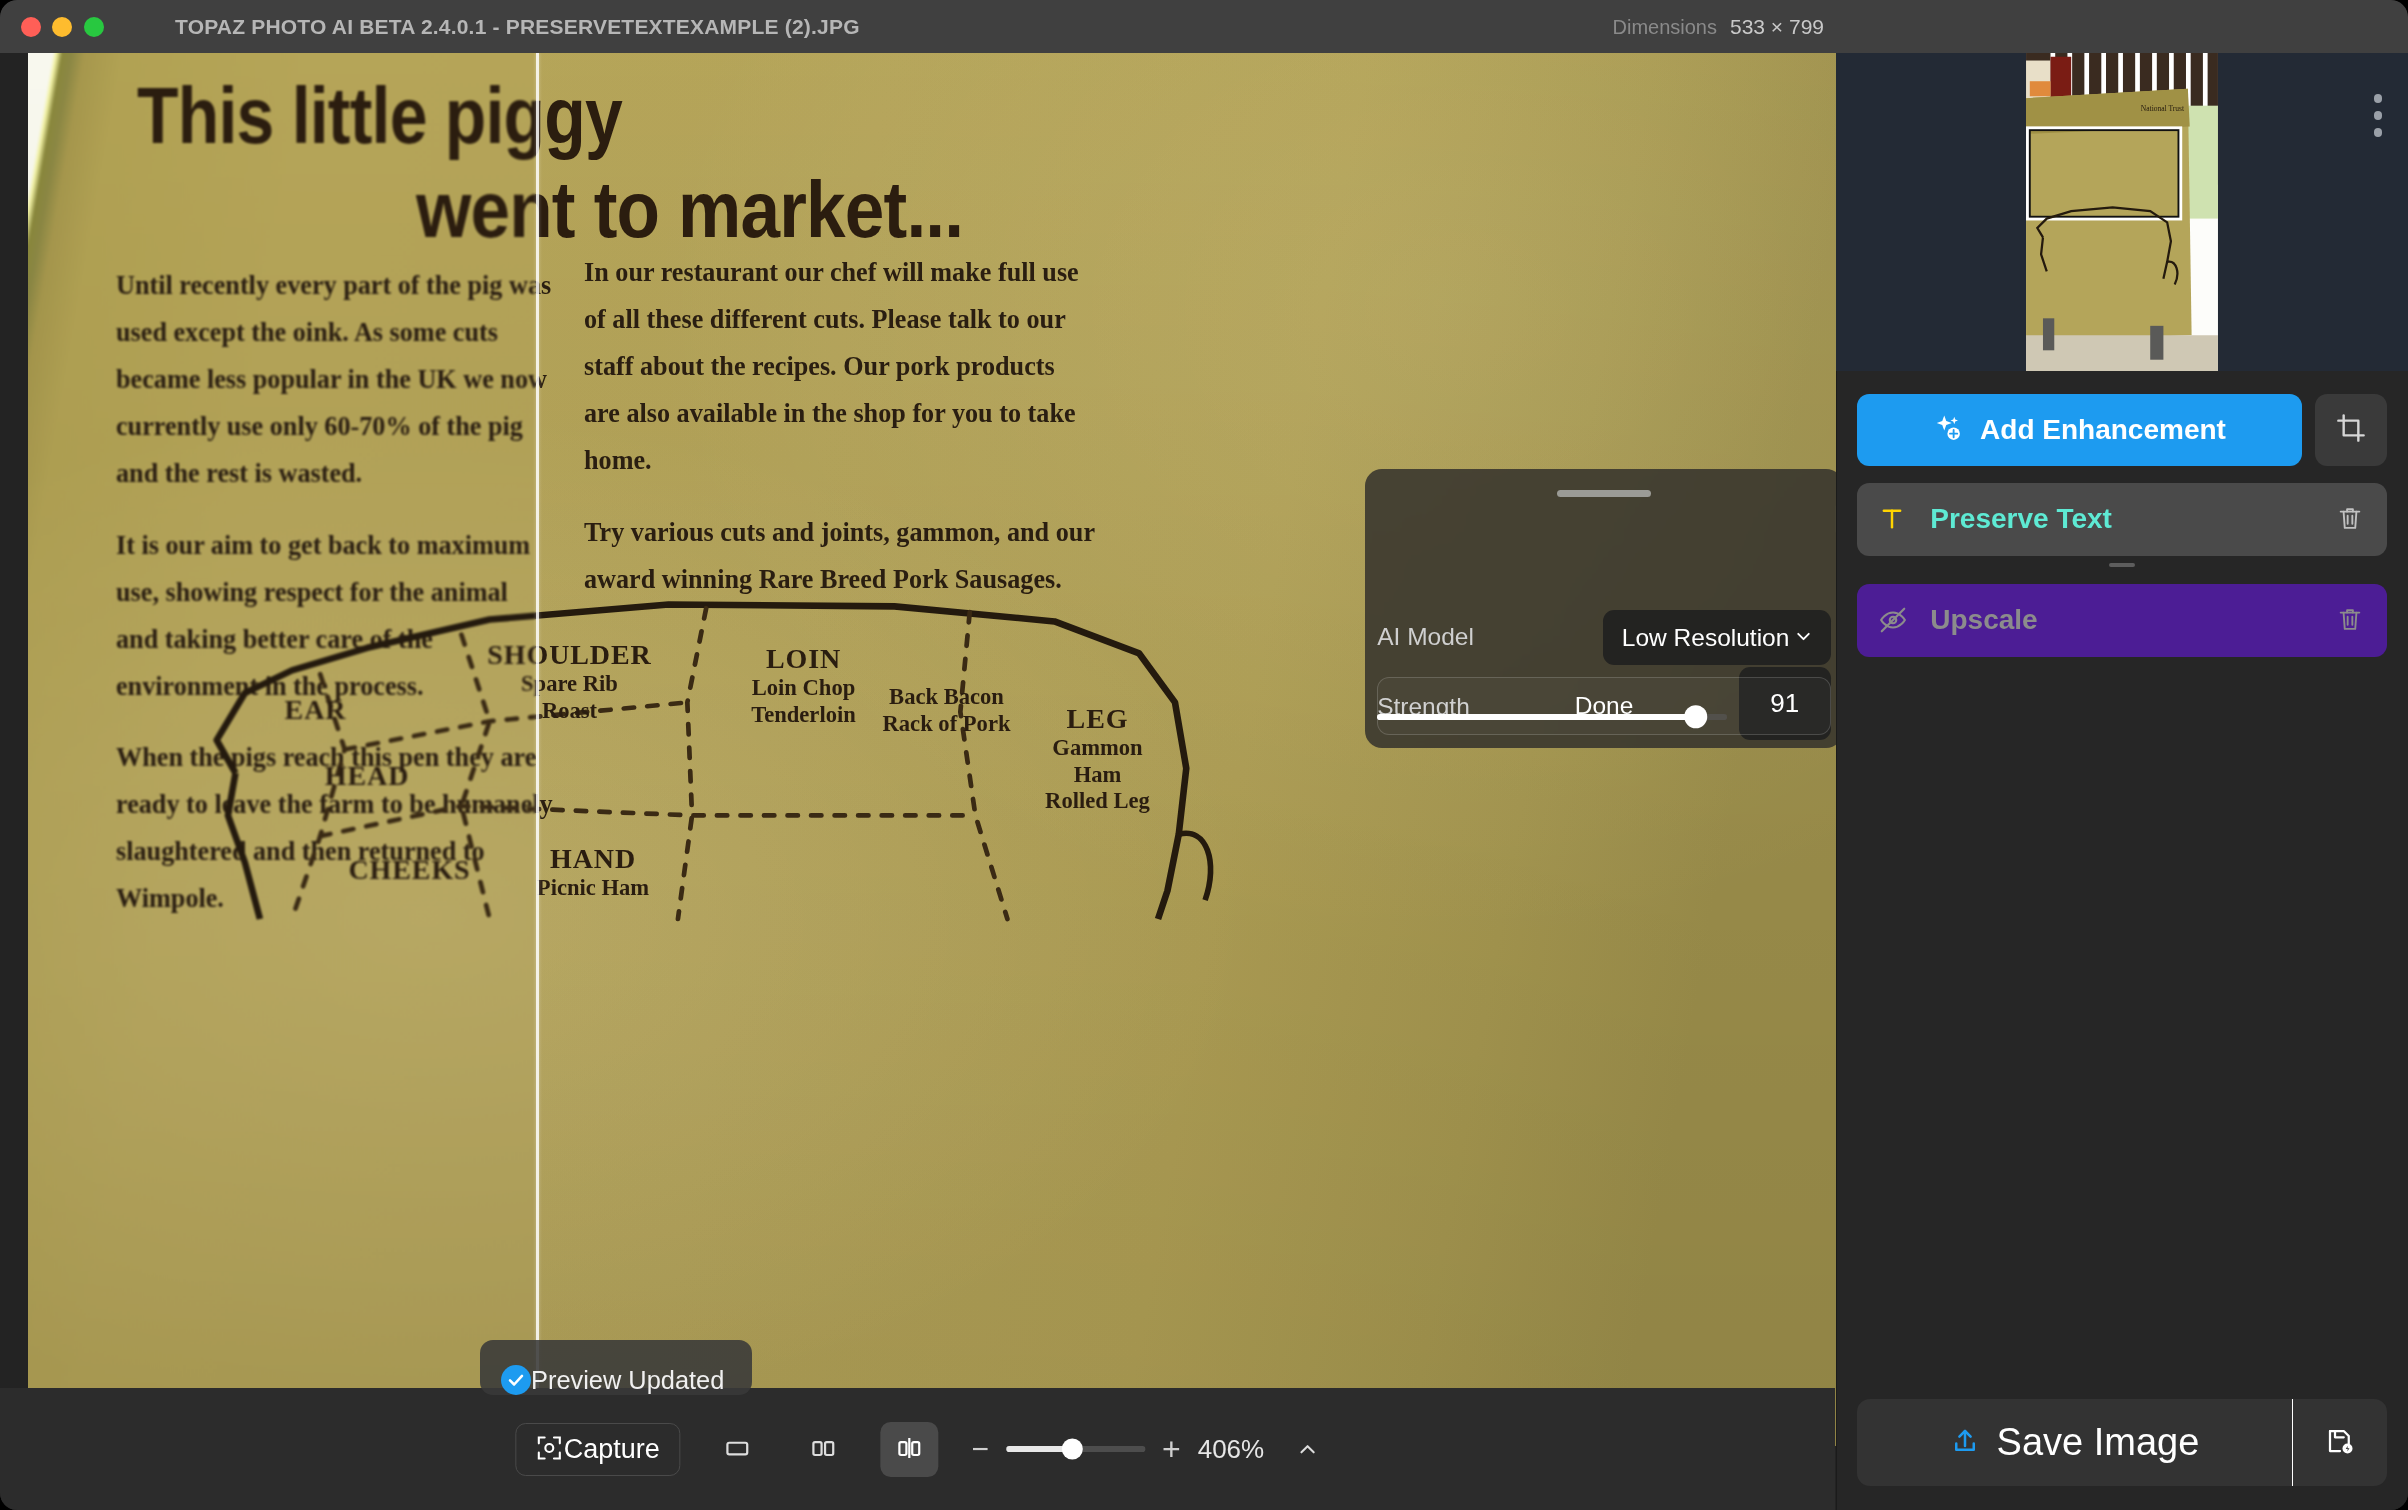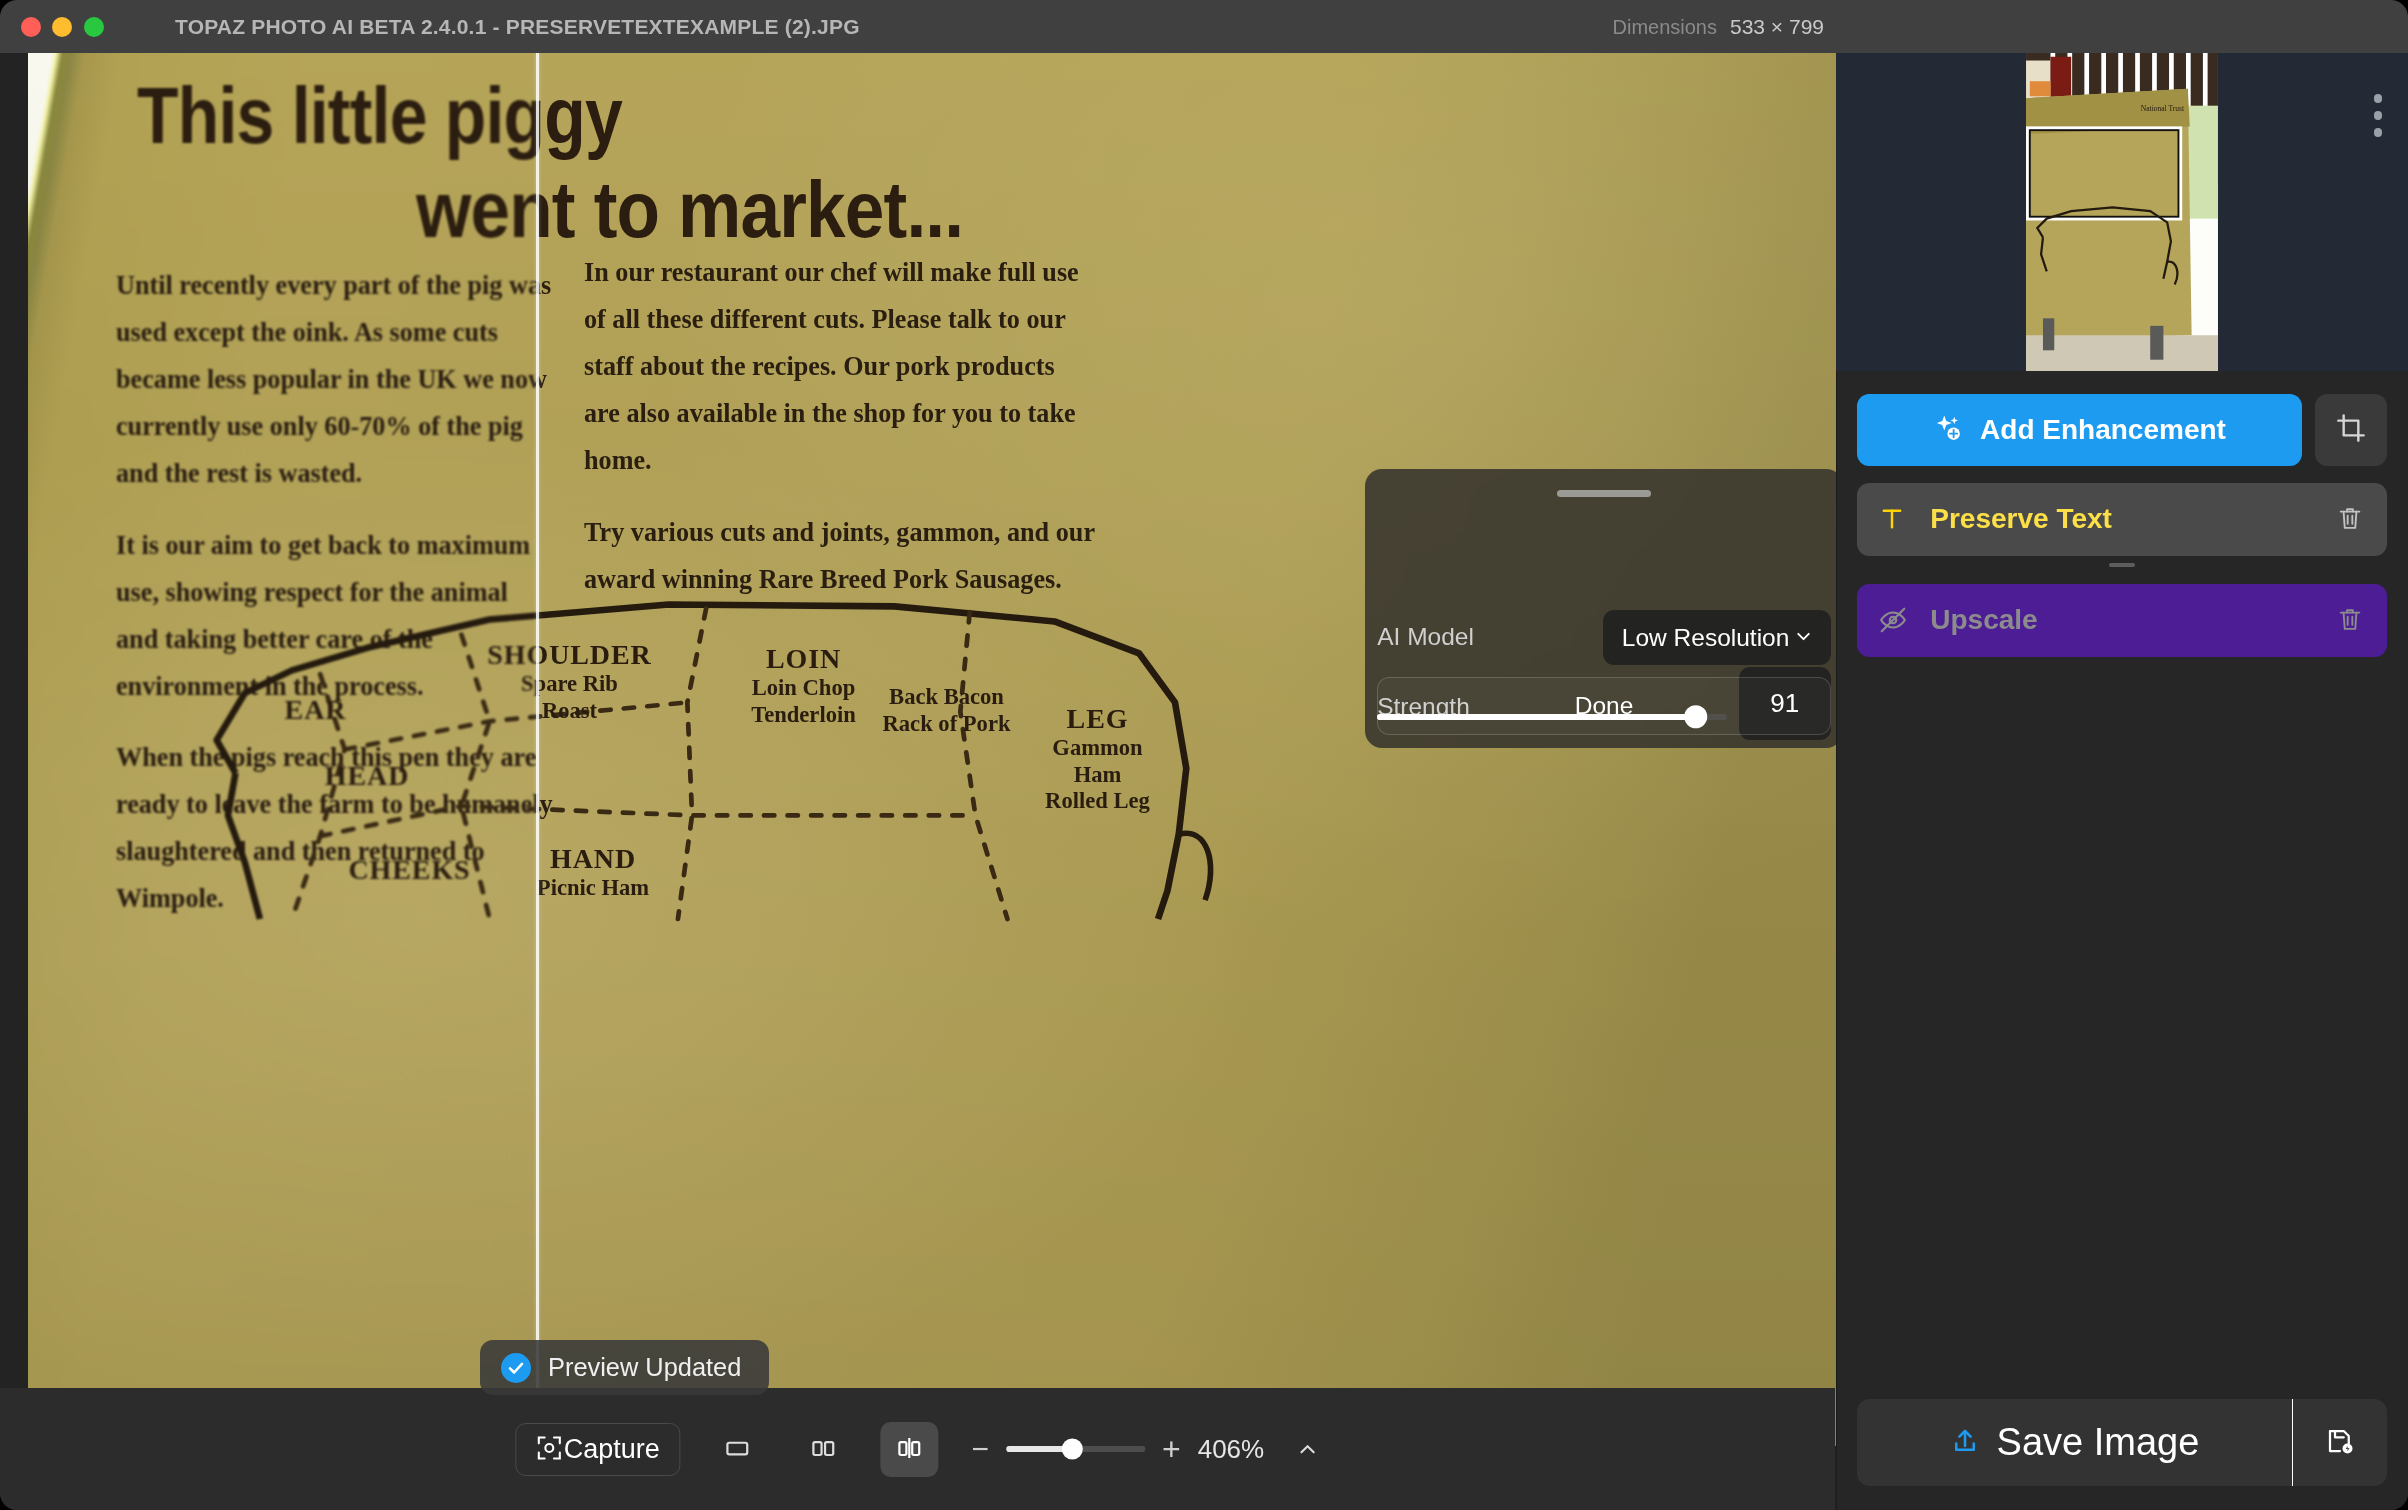--- a/index.html
+++ b/index.html
@@ -206,21 +206,21 @@
   .panel-arrow {
     position: absolute; left: 1832px; top: 450px; z-index: 31;
   }
 
   
   .toast {
     position: absolute; left: 480px; bottom: 115px;
     height: 55px; padding: 0 28px 0 21px;
     background: rgba(57,57,57,0.88);
     border-radius: 13px;
-    display: flex; align-items: center; gap: 17px;
+    display: flex; align-items: flex-end; gap: 0;
     z-index: 25;
   }
   .toast .txt { color:#f0f0f0; font-size: 25.4px; font-family:"Liberation Sans", sans-serif; }
   .check {
     width: 30px; height: 30px; border-radius: 50%;
     background: #1d9bf0; display:flex; align-items:center; justify-content:center;
   }
 
   
   .bottombar {
@@ -307,21 +307,21 @@
   }
 
   .enh-item {
     position: relative;
     margin-top: 17px; height: 73px; border-radius: 12.2px;
     display: flex; align-items: center; padding: 0 22.6px 0 21px; cursor: pointer;
   }
   .enh-item.selected { background: #4a4a4a; }
   .enh-item.dim { background: #4c1d95; }
   .enh-item .ico { width: 41px; display:flex; align-items:center; }
-  .enh-item .name { flex:1; font-size: 28px; font-family:"Liberation Sans", sans-serif; color:#fde047; margin-left: 11.3px;}
+  .enh-item .name { flex:1; font-size: 28px; font-family:"Liberation Sans", sans-serif; color:#5eead4; margin-left: 11.3px;}
   .enh-item.dim .name { color:#8c8c8c; }
   .enh-handle {
     margin: 7.5px auto 0 auto; width: 26px; height: 3.8px; border-radius: 1.9px; background:#5d5d5d;
   }
 
   .sidebar-spacer { flex: 1; }
 
   .save-area {
     padding: 0 21px 24.5px 21px;
   }

